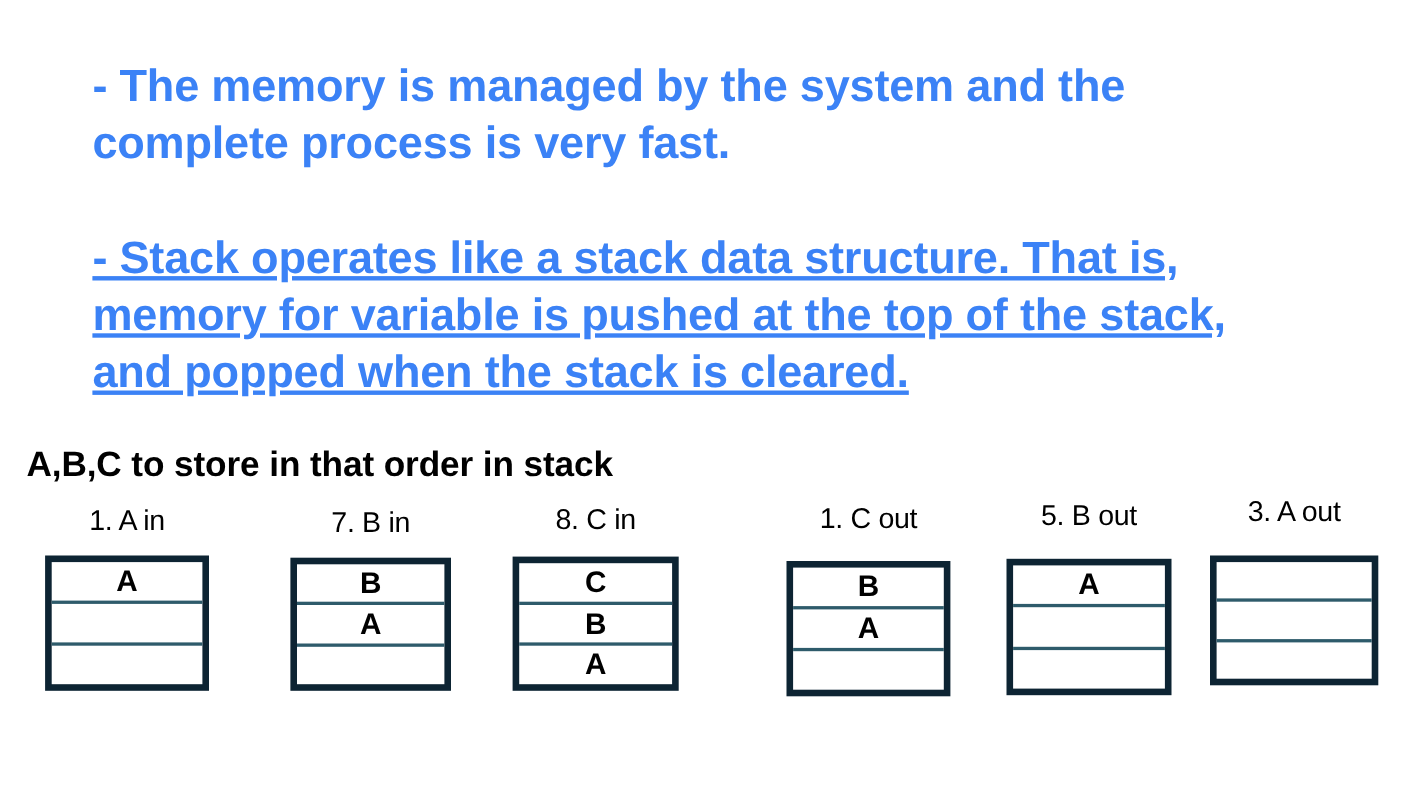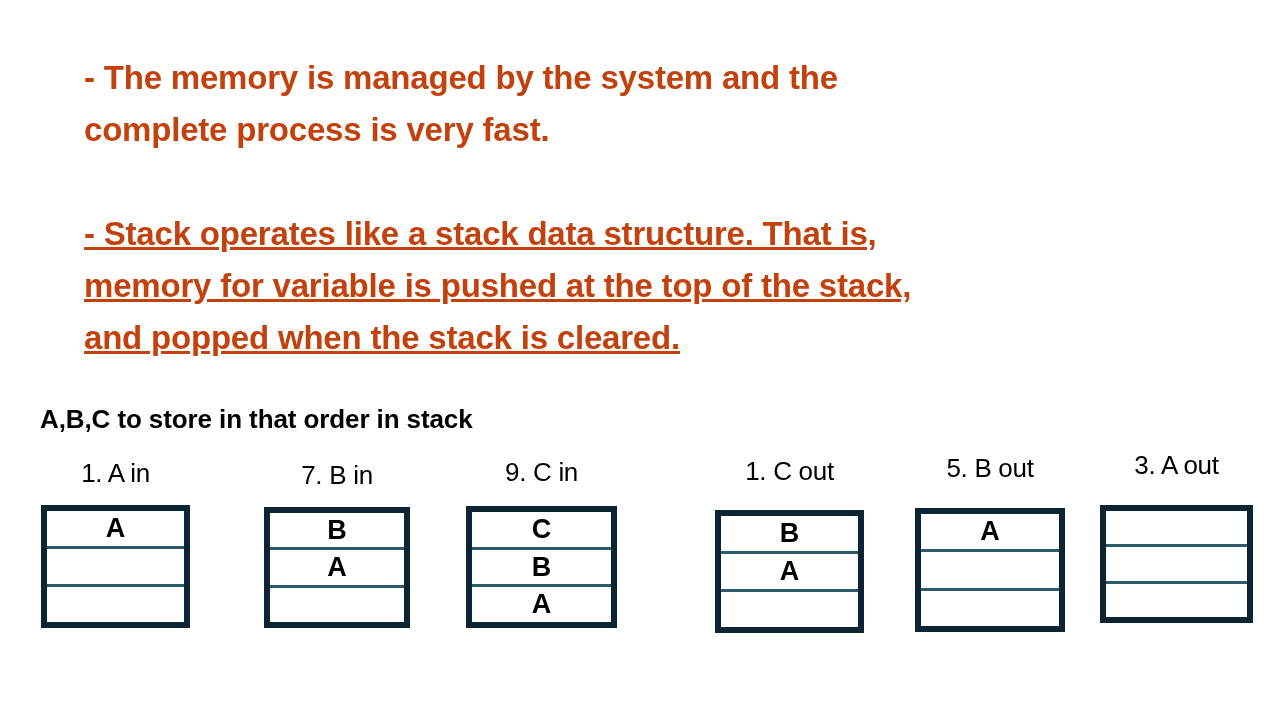--- a/index.html
+++ b/index.html
@@ -13,40 +13,39 @@
     position: relative;
     overflow: hidden;
     font-family: "Liberation Sans", sans-serif;
     color: #000000;
   }
 
   
   .para {
     position: absolute;
     left: 84px;
-    font-size: 33px;
+    font-size: 41px;
     font-weight: bold;
     line-height: 52px;
     letter-spacing: -0.2px;
-    color: #c2410c;
+    color: #3b82f6;
     white-space: pre-line;
   }
   #para-1 { top: 52px;  width: 1010px; }
   #para-2 { top: 208px; width: 1130px; text-decoration: underline; }
 
   
   #caption {
     position: absolute;
     left: 24px;
     top: 404px;
-    font-size: 26px;
+    font-size: 32px;
     font-weight: bold;
     letter-spacing: -0.1px;
     color: #000000;
-    margin-left: 16px;
   }
 
   
   .stack-group {
     position: absolute;
     top: 450px;
   }
   .stack-unit {
     position: absolute;
     top: 0;
@@ -111,21 +110,21 @@
   <div class="stack-unit" style="left:264px; width:146px;">
     <div class="stack-label" style="top:10px;">7. B in</div>
     <div class="stack-box" style="left:0px; top:57px; width:146px; height:121px;">
       <div class="stack-cell">B</div>
       <div class="stack-cell">A</div>
       <div class="stack-cell"></div>
     </div>
   </div>
 
   <div class="stack-unit" style="left:466px; width:151px;">
-    <div class="stack-label" style="top:7px;">9. C in</div>
+    <div class="stack-label" style="top:7px;">8. C in</div>
     <div class="stack-box" style="left:0px; top:56px; width:151px; height:122px;">
       <div class="stack-cell">C</div>
       <div class="stack-cell">B</div>
       <div class="stack-cell">A</div>
     </div>
   </div>
 
   <div class="stack-unit" style="left:715px; width:149px;">
     <div class="stack-label" style="top:6px;">1. C out</div>
     <div class="stack-box" style="left:0px; top:60px; width:149px; height:123px;">

